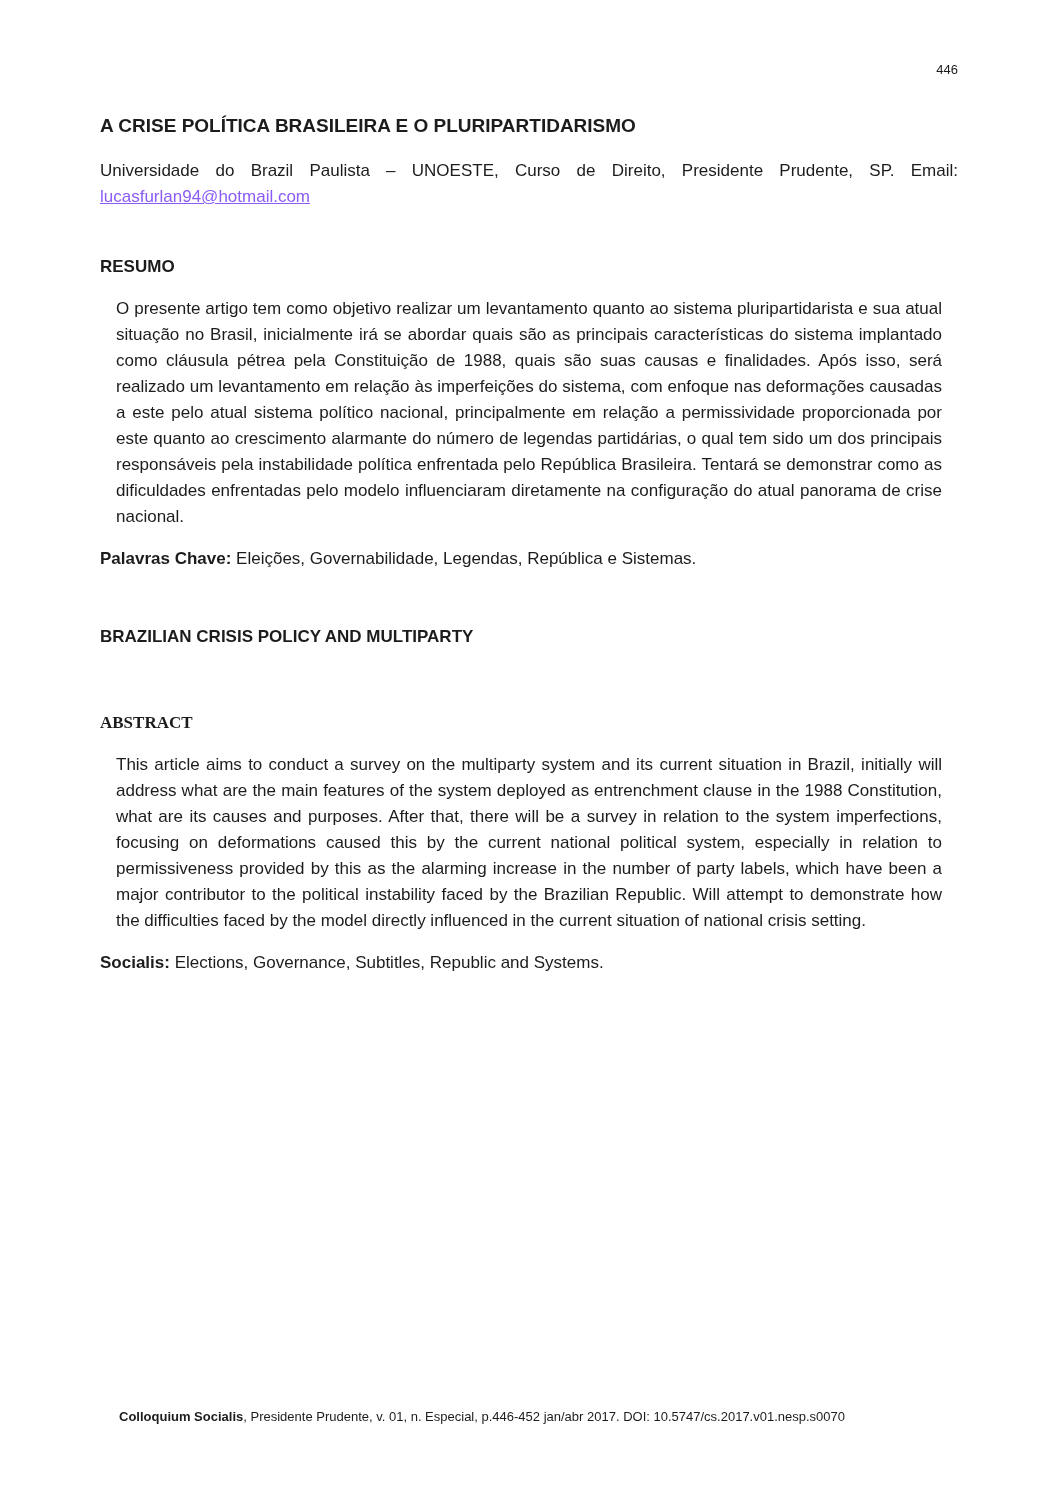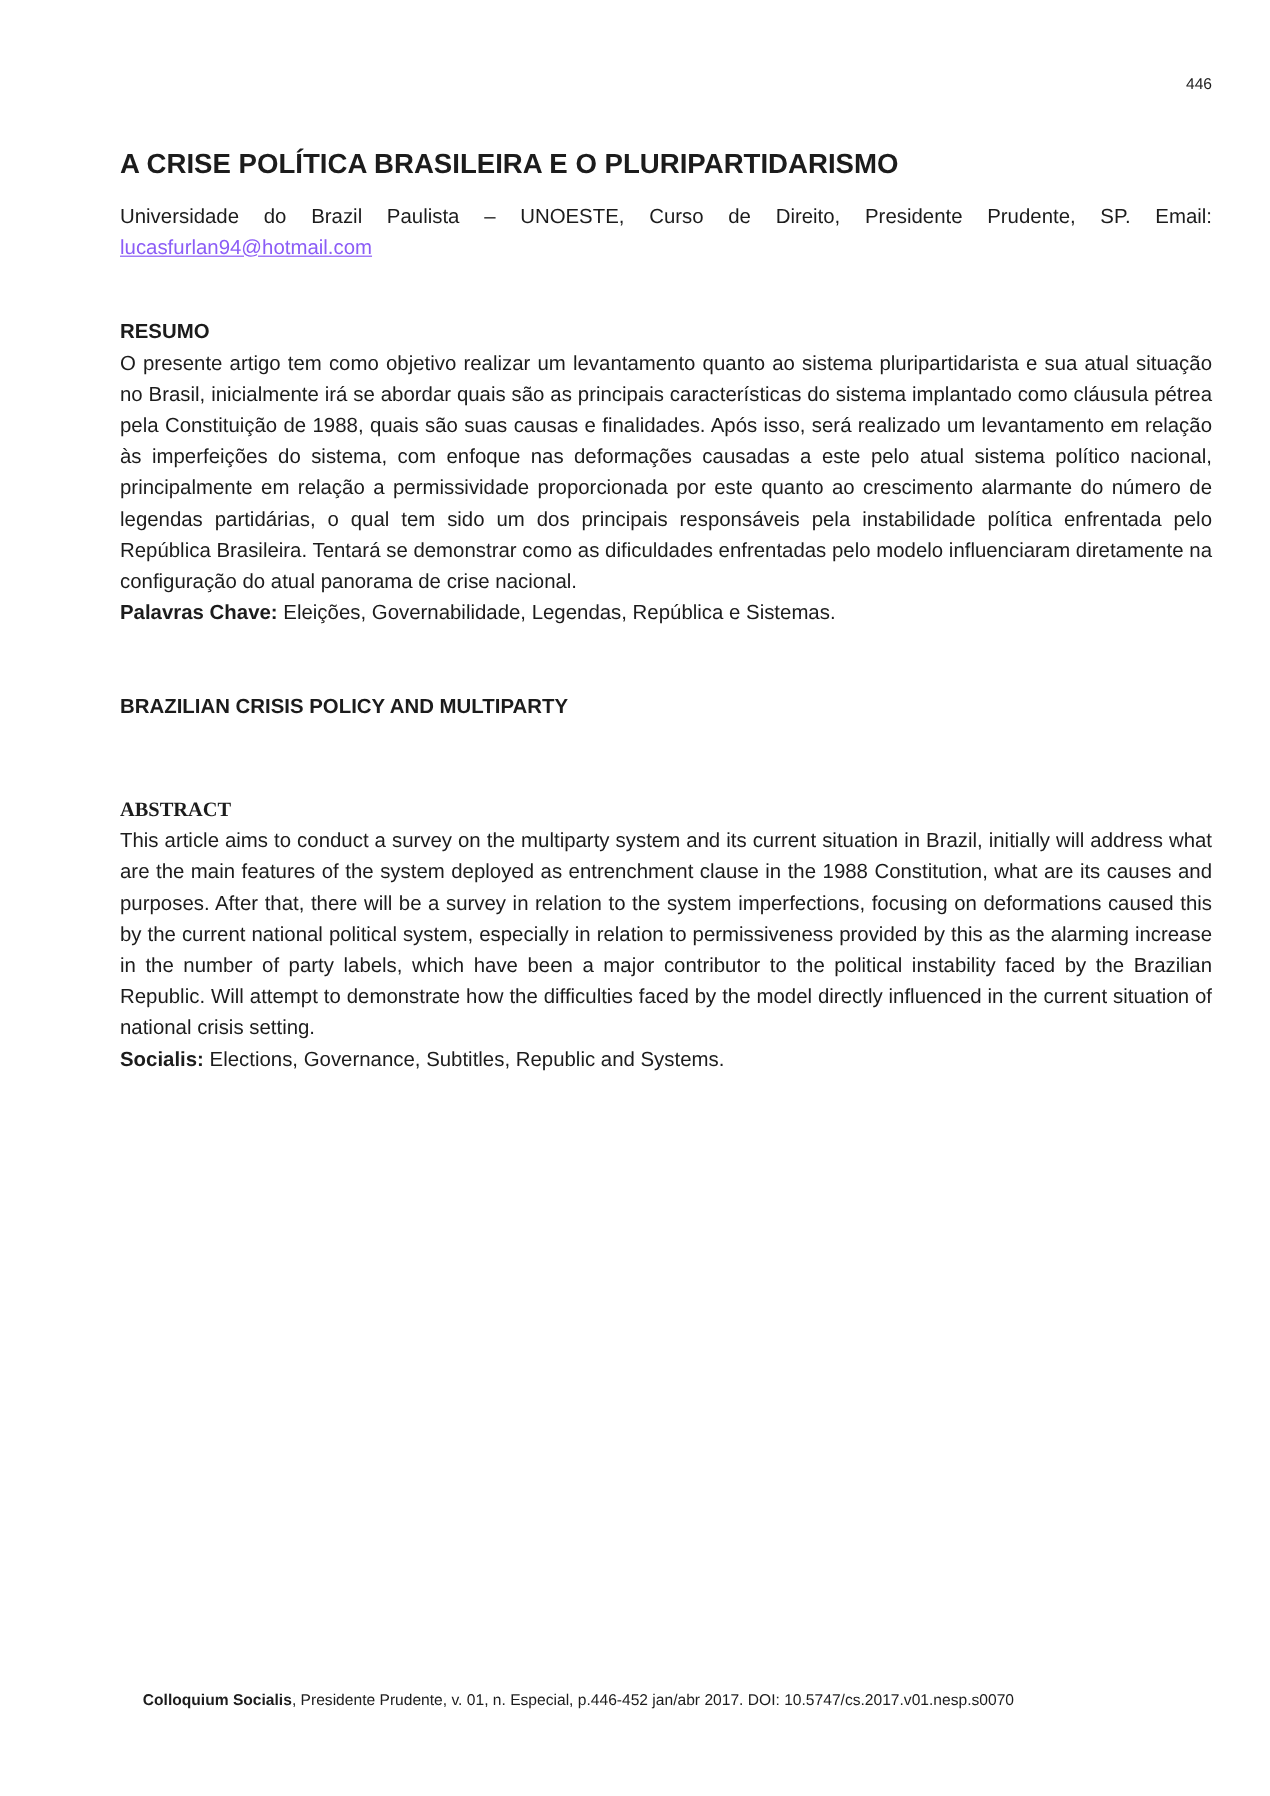--- a/index.html
+++ b/index.html
@@ -6,35 +6,35 @@
     margin: 0;
     padding: 0;
     background: #ffffff;
   }
   .page {
     position: relative;
     width: 1058px;
     height: 1497px;
     box-sizing: border-box;
     background: #ffffff;
-    padding: 62px 48px 0 100px;
+    padding: 62px 100px 0 100px;
     font-family: "Liberation Sans", sans-serif;
     font-size: 17px;
     line-height: 26px;
     color: #1c1c1c;
     overflow: hidden;
   }
   .page-number {
     text-align: right;
     font-size: 13px;
     line-height: 16px;
   }
   .article-title {
-    margin-top: 45px;
-    font-size: 23px;
+    margin-top: 35px;
+    font-size: 19px;
     line-height: 26px;
     font-weight: bold;
   }
   .author {
     margin-top: 28px;
   }
   .affiliation {
     margin-top: 19px;
     text-align: justify;
   }
@@ -43,21 +43,21 @@
     text-decoration: underline;
   }
   .section-heading {
     font-weight: bold;
   }
   .resumo-heading {
     margin-top: 44px;
   }
   .body-paragraph {
     text-align: justify;
-    margin: 0;
+    margin: 16px;
   }
   .keywords-line {
     text-align: left;
   }
   .english-title {
     margin-top: 52px;
     font-weight: bold;
   }
   .abstract-heading {
     margin-top: 60px;

